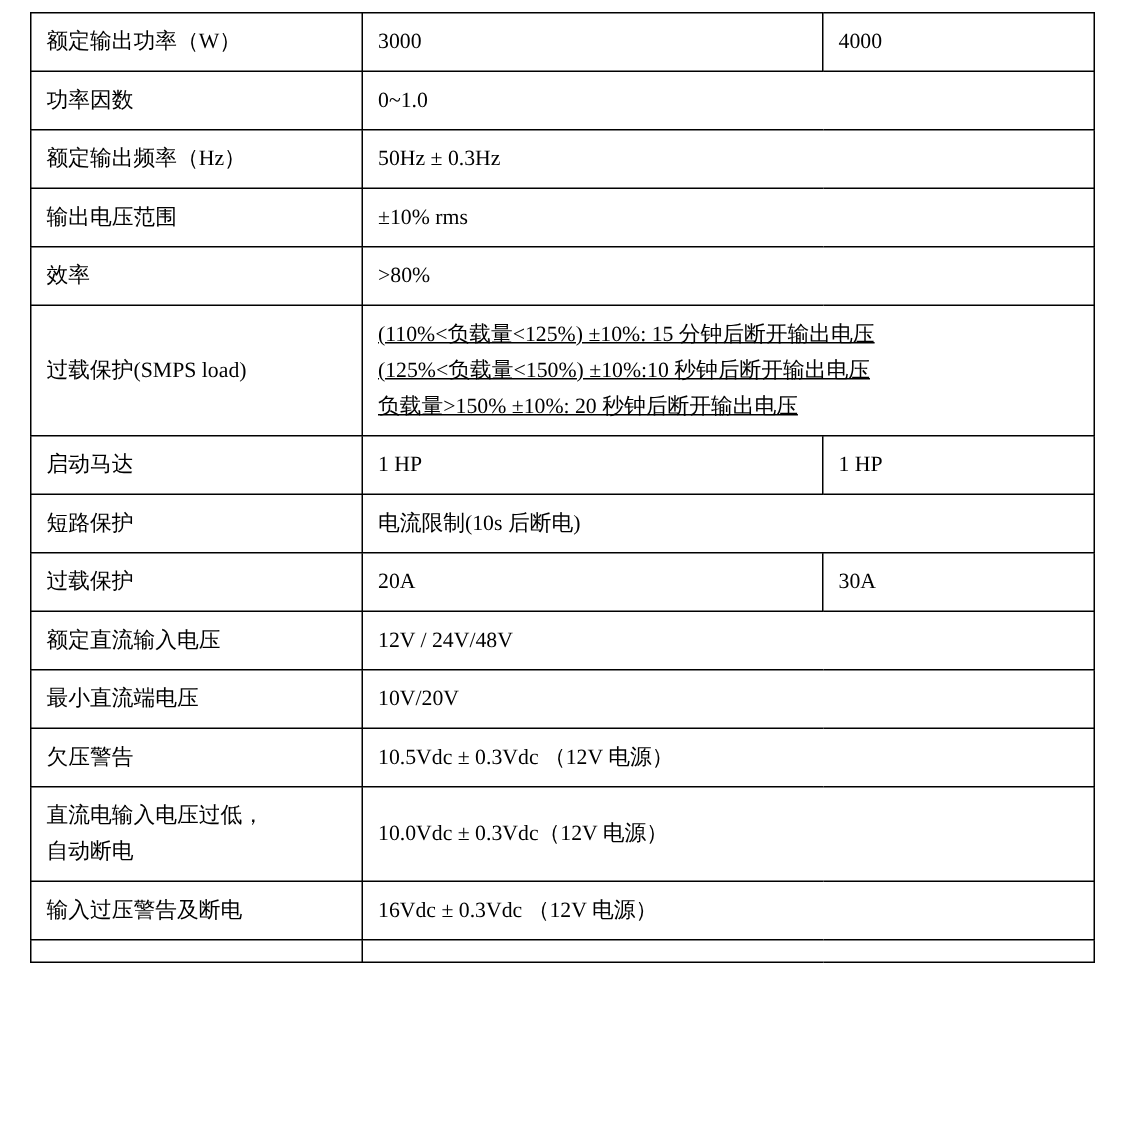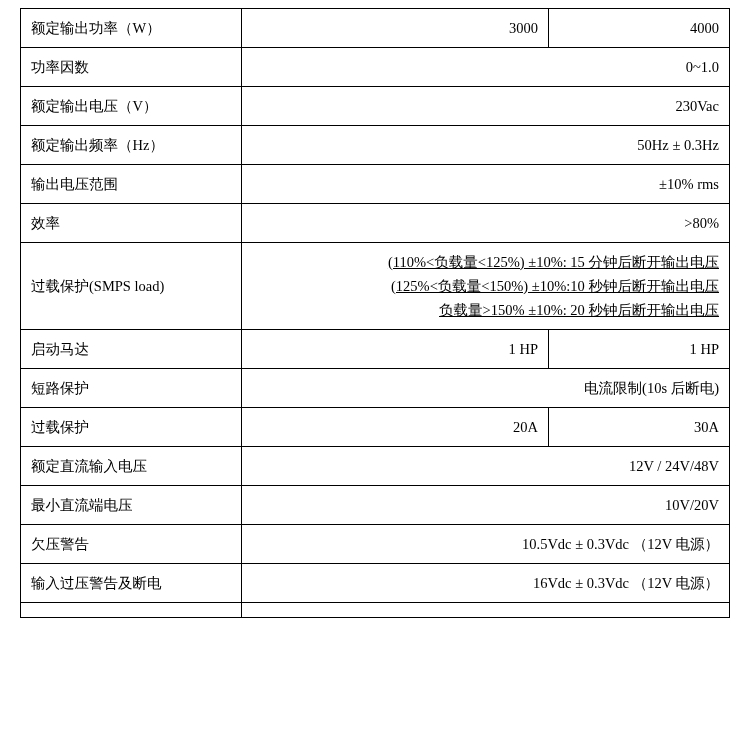--- a/index.html
+++ b/index.html
@@ -31,21 +31,20 @@
     padding: 7px 10px 7px 10px;
     vertical-align: middle;
     word-break: break-word;
   }
   td.label {
     width: 200px;
     padding-left: 18px;
   }
   td.value {
     padding-left: 12px;
-    text-align: right;
   }
   td.multi {
     padding-top: 8px;
     padding-bottom: 8px;
     text-decoration: underline;
   }
   .lines > div {
     padding: 1.5px 0;
   }
 </style>
@@ -80,32 +79,20 @@
           </td>
           <td class="value" colspan="2">
             <div class="lines">
               <div>0~1.0</div>
             </div>
           </td>
         </tr>
         <tr>
           <td class="label">
             <div class="lines">
-              <div>额定输出电压（V）</div>
-            </div>
-          </td>
-          <td class="value" colspan="2">
-            <div class="lines">
-              <div>230Vac</div>
-            </div>
-          </td>
-        </tr>
-        <tr>
-          <td class="label">
-            <div class="lines">
               <div>额定输出频率（Hz）</div>
             </div>
           </td>
           <td class="value" colspan="2">
             <div class="lines">
               <div>50Hz ± 0.3Hz</div>
             </div>
           </td>
         </tr>
         <tr>
@@ -218,20 +205,33 @@
         </tr>
         <tr>
           <td class="label">
             <div class="lines">
               <div>欠压警告</div>
             </div>
           </td>
           <td class="value" colspan="2">
             <div class="lines">
               <div>10.5Vdc ± 0.3Vdc （12V 电源）</div>
+            </div>
+          </td>
+        </tr>
+        <tr>
+          <td class="label">
+            <div class="lines">
+              <div>直流电输入电压过低，</div>
+              <div>自动断电</div>
+            </div>
+          </td>
+          <td class="value" colspan="2">
+            <div class="lines">
+              <div>10.0Vdc ± 0.3Vdc（12V 电源）</div>
             </div>
           </td>
         </tr>
         <tr>
           <td class="label">
             <div class="lines">
               <div>输入过压警告及断电</div>
             </div>
           </td>
           <td class="value" colspan="2">

